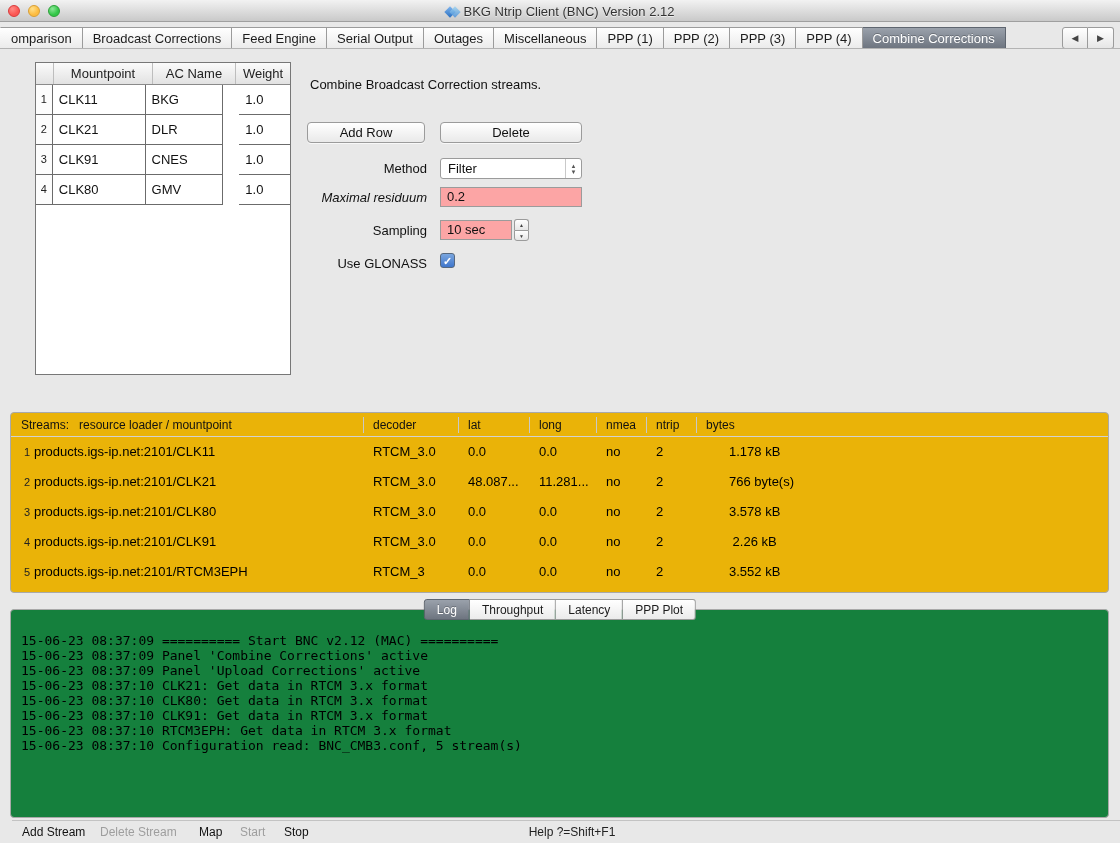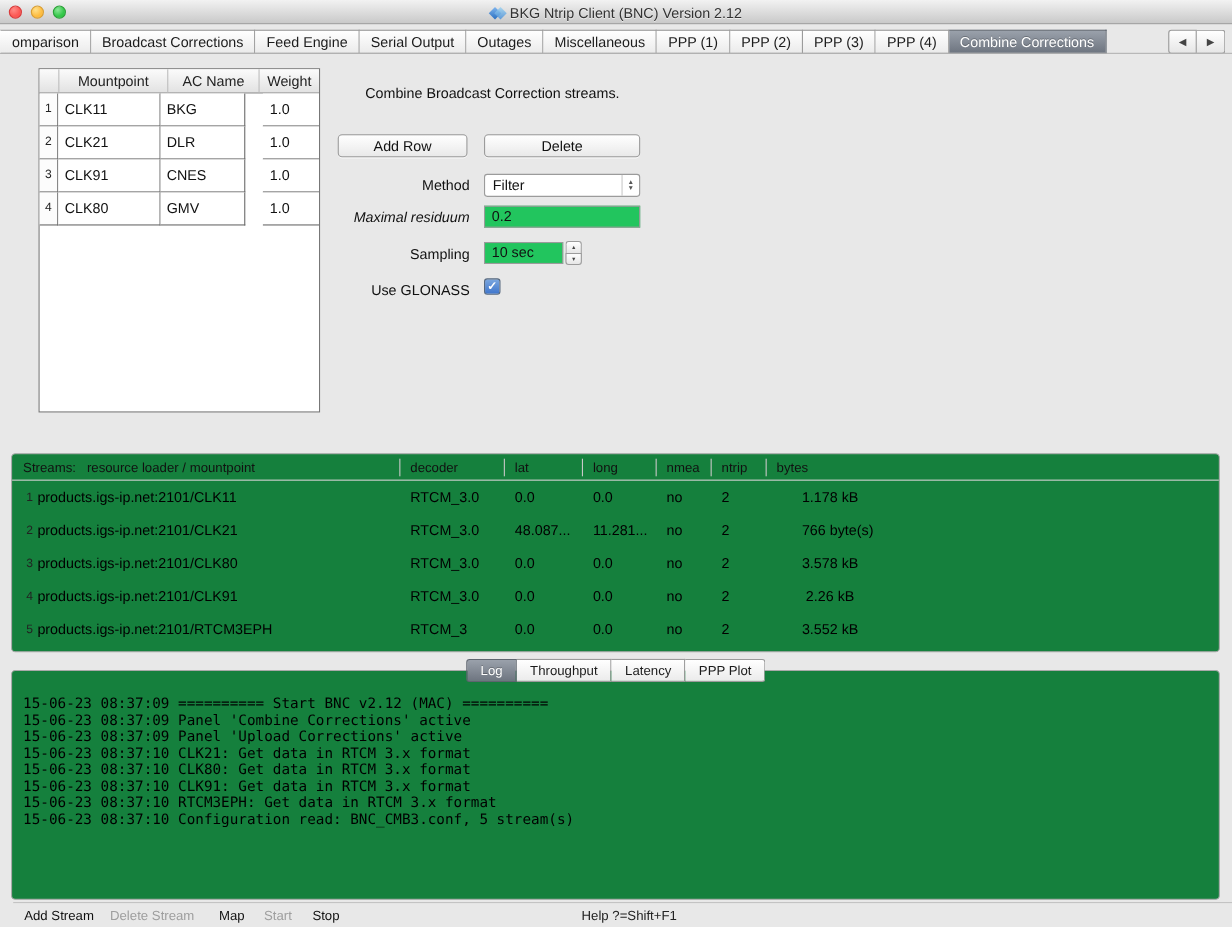--- a/index.html
+++ b/index.html
@@ -77,21 +77,21 @@
   .c-wt  { width:54px; }
   .mtable .trow { display:flex; height:30px; }
   .mtable .trow .cell {
     border-right:1px solid #6b6b6b; border-bottom:1px solid #6b6b6b;
     font-size:13px; line-height:29px; padding-left:6px; background:#fff;
   }
   .mtable .trow .cell.c-num { padding-left:0; text-align:center; font-size:11px; color:#222; background:#fcfcfc; }
   .mtable .trow .cell.c-wt { border-right:none;margin-left:16px; }
 
   
-  .form-desc { position:absolute; left:310px; top:77px; font-size:13px;margin-left:22px; }
+  .form-desc { position:absolute; left:310px; top:77px; font-size:13px; }
   .btn {
     position:absolute; height:21px; border:1px solid #9b9b9b; border-radius:4px;
     background:linear-gradient(#ffffff,#e9e9e9);
     font-size:13px; text-align:center; line-height:19px; color:#111;
     box-shadow:0 1px 0 rgba(255,255,255,.7);
   }
   .btn-addrow { left:307px; top:122px; width:118px; }
   .btn-delete { left:440px; top:122px; width:142px; }
   .flabel { position:absolute; left:295px; width:132px; text-align:right; font-size:13px; color:#111; }
   .combo {
@@ -100,21 +100,21 @@
     font-size:13px; line-height:19px; padding-left:7px;
   }
   .combo .arrows {
     position:absolute; right:0; top:0; width:16px; height:19px;
     border-left:1px solid #c9c9c9; display:flex; flex-direction:column;
     align-items:center; justify-content:center;
   }
   .combo .arrows span { font-size:6px; line-height:6px; color:#555; }
   .tfield {
     position:absolute; left:440px; width:142px; height:20px;
-    background:#22c55e; border:1px solid #9b9b9b;
+    background:#fca5a5; border:1px solid #9b9b9b;
     font-size:13px; line-height:18px; padding-left:6px;
   }
   .tfield.residuum { top:187px; }
   .tfield.sampling { top:220px; width:72px; }
   .spinbtns { position:absolute; left:514px; top:219px; width:15px; height:23px; }
   .spinbtns .sb {
     width:15px; height:11px; border:1px solid #9b9b9b;
     background:linear-gradient(#ffffff,#e6e6e6);
     font-size:5px; text-align:center; line-height:10px; color:#444;
   }
@@ -123,21 +123,21 @@
   .chk {
     position:absolute; left:440px; top:253px; width:15px; height:15px;
     border:1px solid #56687f; border-radius:3px;
     background:linear-gradient(#7aa6df,#3f76cc);
     color:#fff; font-size:11px; font-weight:bold; text-align:center; line-height:14px;
   }
 
   
   .streams {
     position:absolute; left:10px; top:412px; width:1099px; height:181px;
-    border:1px solid #a9a9a9; border-radius:4px; background:#15803d;
+    border:1px solid #a9a9a9; border-radius:4px; background:#eab308;
   }
   .streams .shead { position:relative; height:24px; border-bottom:1px solid #d2d2d2; }
   .streams .shead .hl { position:absolute; top:5px; font-size:12px; color:#111; }
   .pre { white-space:pre; }
   .streams .shead .sep { position:absolute; top:4px; width:1px; height:16px; background:#c8c8c8; }
   .srow { position:relative; height:30px; }
   .srow .rc { position:absolute; top:7px; font-size:13px; color:#000; }
   .srow .rnum { left:8px; width:16px; text-align:center; font-size:11px; top:9px; color:#222; }
   .col-name { left:23px; }
   .col-dec  { left:362px; }

